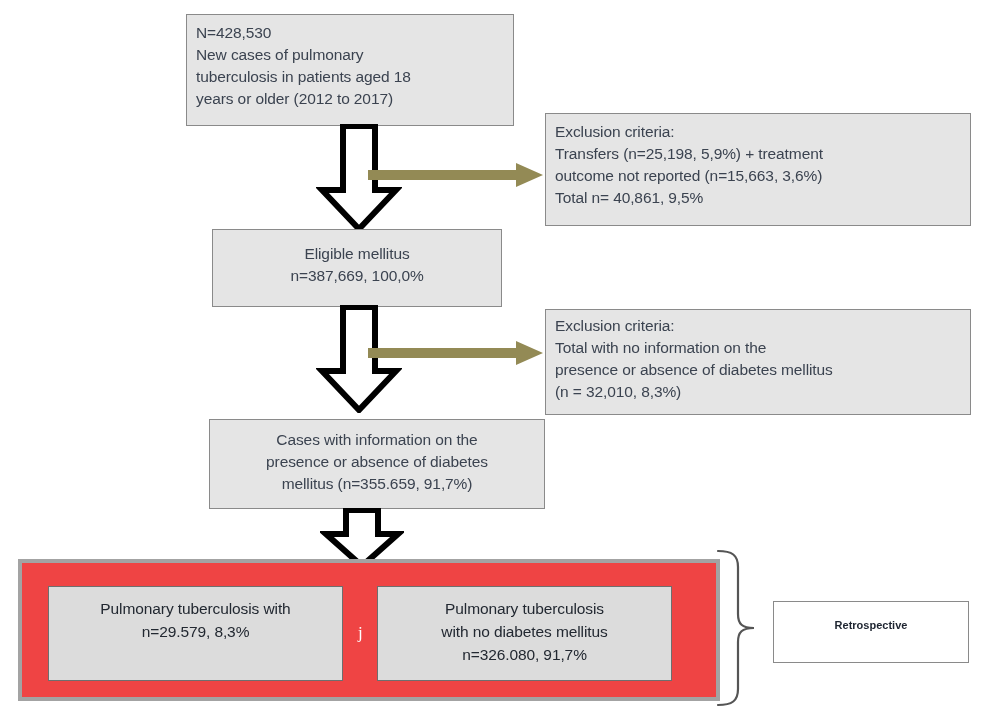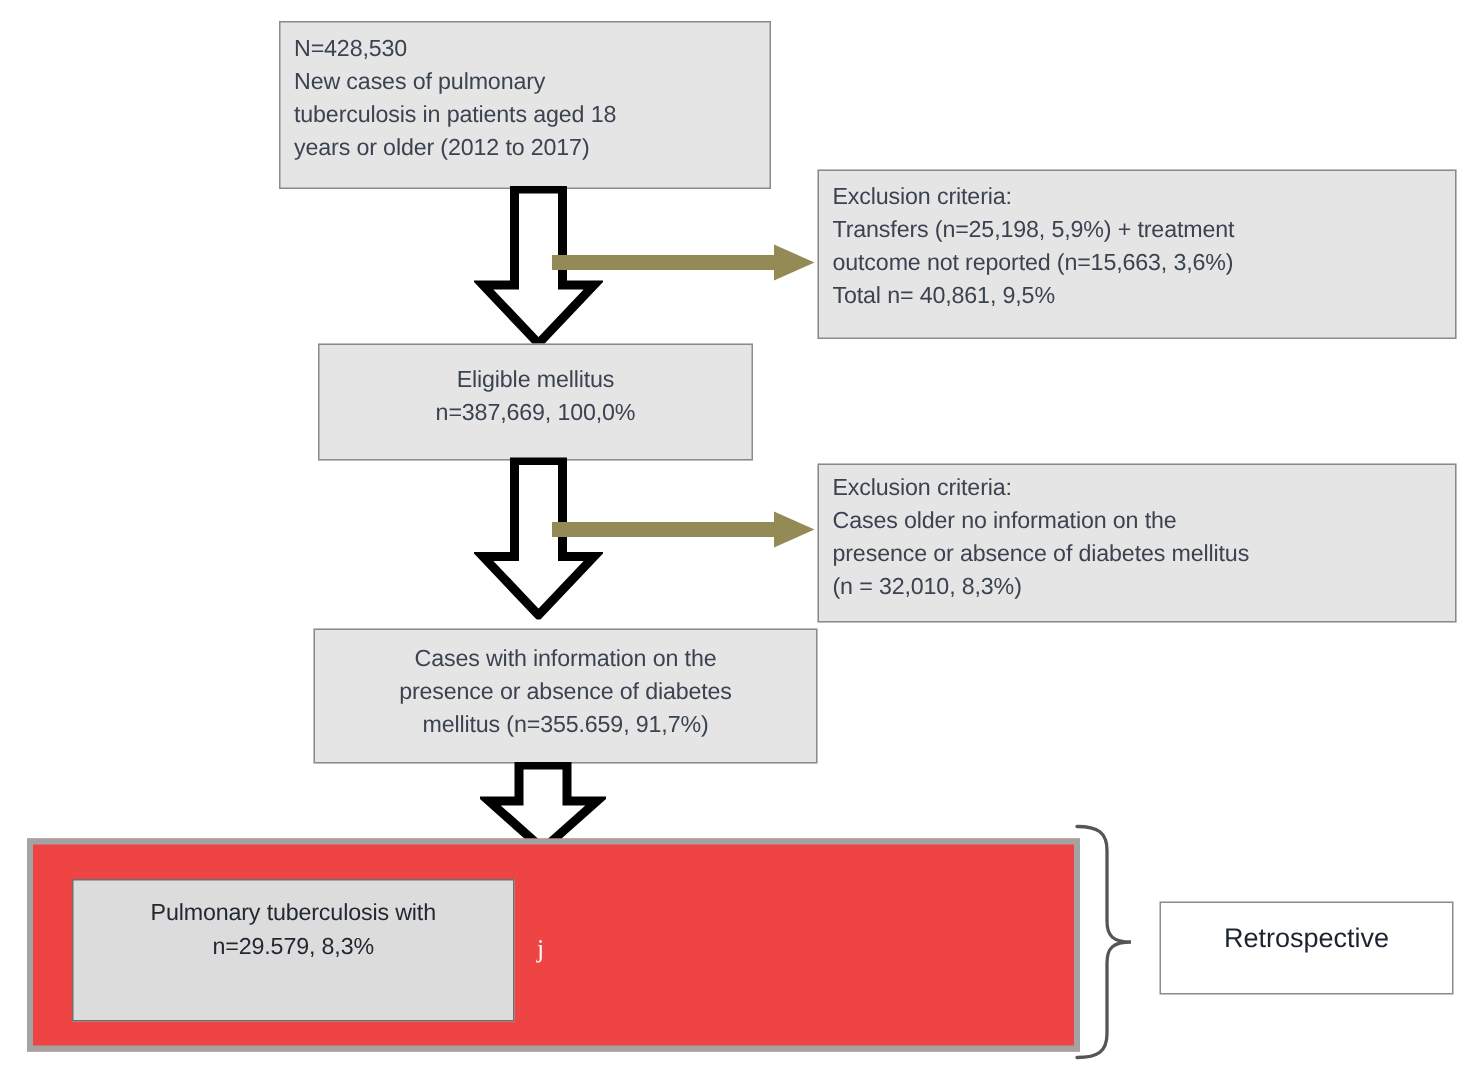--- a/index.html
+++ b/index.html
@@ -100,22 +100,22 @@
   }
   .brace svg { display: block; }
 
   
   .retrobox {
     position: absolute;
     box-sizing: border-box;
     border: 1px solid #8a8a8a;
     background: #ffffff;
     color: #1d2430;
-    font-weight: normal;
-    font-size: 18px;
+    font-weight: bold;
+    font-size: 11px;
     line-height: 23px;
     text-align: center;
   }
   .retrobox .inner { padding: 12px 6px; }
   .retrobox .ln { display: block; white-space: nowrap; }
 </style>
 </head>
 <body>
 
 <div id="canvas">
@@ -165,21 +165,21 @@
 
   <div class="olivearrow" style="left:368px; top:340px;">
     <svg width="176" height="26" viewBox="0 0 176 26">
       <polygon points="0,8 148,8 148,1 175,13 148,25 148,18 0,18" fill="#938a55"></polygon>
     </svg>
   </div>
 
   <div class="fbox left" style="left:545px; top:309px; width:426px; height:106px;">
     <div class="inner" style="padding-top:5px;">
       <span class="ln">Exclusion criteria:</span>
-      <span class="ln">Cases older no information on the</span>
+      <span class="ln">Total with no information on the</span>
       <span class="ln">presence or absence of diabetes mellitus</span>
       <span class="ln">(n = 32,010, 8,3%)</span>
     </div>
   </div>
 
   <div class="fbox center" style="left:185px; top:419px; width:336px; height:90px;margin-left:24px;">
     <div class="inner" style="padding-top:9px;">
       <span class="ln">Cases with information on the</span>
       <span class="ln">presence or absence of diabetes</span>
       <span class="ln">mellitus (n=355.659, 91,7%)</span>
@@ -196,20 +196,27 @@
 
     <div class="graybox" style="left:26px; top:23px; width:295px; height:95px;">
       <div class="inner">
         <span class="ln">Pulmonary tuberculosis with</span>
         <span class="ln">n=29.579, 8,3%</span>
       </div>
     </div>
 
     <div class="jmark" style="left:336px; top:60px;">j</div>
 
+    <div class="graybox" style="left:355px; top:23px; width:295px; height:95px;">
+      <div class="inner">
+        <span class="ln">Pulmonary tuberculosis</span>
+        <span class="ln">with no diabetes mellitus</span>
+        <span class="ln">n=326.080, 91,7%</span>
+      </div>
+    </div>
   </div>
 
   <div class="brace" style="left:716px; top:548px;">
     <svg width="44" height="160" viewBox="0 0 44 160">
       <path d="M2,3 C16,3 22,7 22,19 L22,66 C22,76 26,80 38,80 C26,80 22,84 22,94 L22,141 C22,153 16,157 2,157" fill="none" stroke="#555555" stroke-width="2.2" stroke-linecap="round"></path>
     </svg>
   </div>
 
   <div class="retrobox" style="left:773px; top:601px; width:196px; height:62px;">
     <div class="inner">

